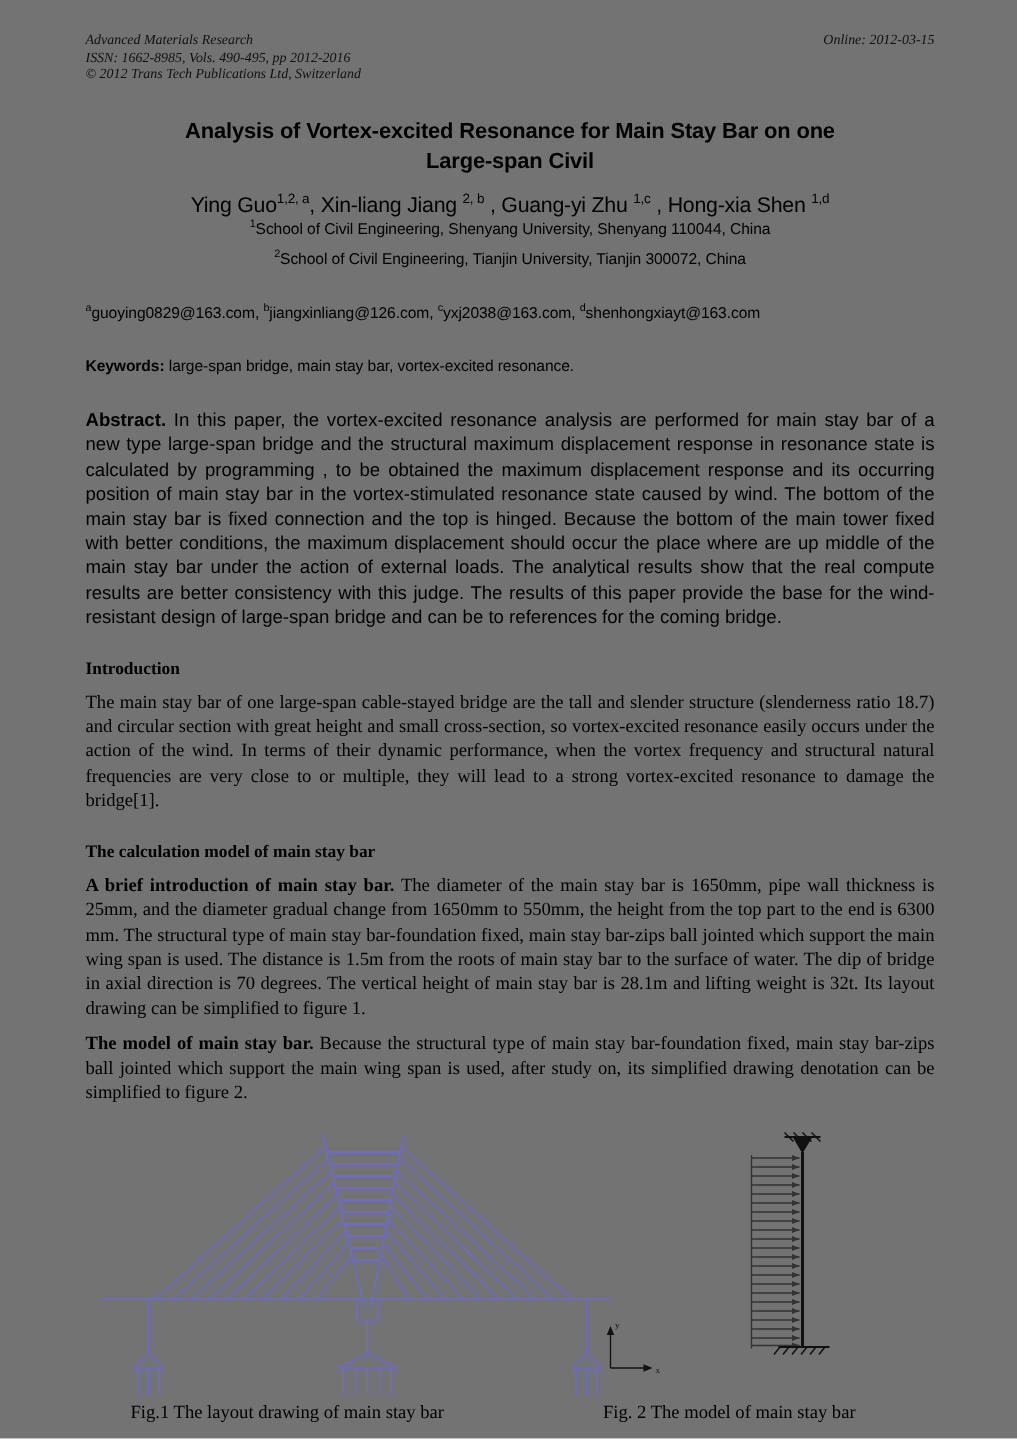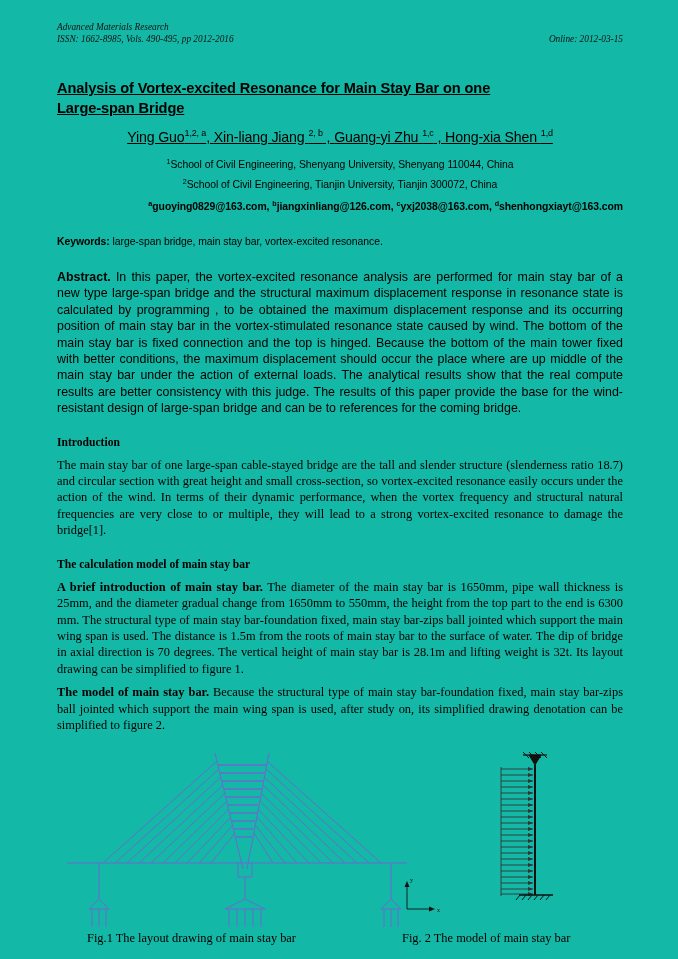--- a/index.html
+++ b/index.html
@@ -8,21 +8,21 @@
     background: #ffffff;
   }
   body {
     font-family: "Liberation Serif", serif;
     color: #000;
   }
   .page {
     position: relative;
     width: 678px;
     height: 959px;
-    background: #14b8a6;
+    background: #737373;
     overflow: hidden;
     box-sizing: border-box;
   }
   .content {
     position: absolute;
     left: 57px;
     top: 22px;
     width: 566px;
   }
 
@@ -33,76 +33,73 @@
     font-style: italic;
     font-size: 9.3px;
     line-height: 11.6px;
     color: #111;
     height: 50px;
   }
   .jheader .left { width: 430px; }
   .jheader .online {
     position: absolute;
     right: 0;
-    top: 12px;
+    top: 0;
     font-style: italic;
     font-size: 9.3px;
     white-space: nowrap;
   }
 
   
   .title {
     font-family: "Liberation Sans", sans-serif;
     font-weight: bold;
     font-size: 14.6px;
     line-height: 20px;
+    text-align: center;
     margin-top: 6px;
     letter-spacing: -0.1px;
-    text-decoration: underline;
   }
 
   
   .authors {
     font-family: "Liberation Sans", sans-serif;
     font-size: 14.2px;
     line-height: 19px;
     text-align: center;
     margin-top: 10px;
     letter-spacing: -0.15px;
-    text-decoration: underline;
   }
   .authors sup {
     font-size: 9px;
     vertical-align: super;
     line-height: 0;
   }
 
   .affil {
     font-family: "Liberation Sans", sans-serif;
     font-size: 10.4px;
     line-height: 13px;
     text-align: center;
-    margin-top: 11px;
     letter-spacing: -0.05px;
   }
   .affil.second { margin-top: 7px; }
   .affil sup {
     font-size: 7.2px;
     vertical-align: super;
     line-height: 0;
   }
 
   .emails {
     font-family: "Liberation Sans", sans-serif;
     font-size: 10.4px;
     line-height: 13px;
-    text-align: right;
-    margin-top: 9px;
+    text-align: left;
+    margin-top: 23px;
     letter-spacing: -0.05px;
-    font-weight: bold;
   }
   .emails sup {
     font-size: 7.2px;
     vertical-align: super;
     line-height: 0;
   }
 
   .keywords {
     font-family: "Liberation Sans", sans-serif;
     font-size: 10.4px;
@@ -161,27 +158,28 @@
 </head>
 <body>
 
 <div class="page">
   <div class="content">
 
     <div class="jheader">
       <div class="left">
         <div>Advanced Materials Research</div>
         <div>ISSN: 1662-8985, Vols. 490-495, pp 2012-2016</div>
+        <div>© 2012 Trans Tech Publications Ltd, Switzerland</div>
       </div>
       <div class="online">Online: 2012-03-15</div>
     </div>
 
     <div class="title">
       <div>Analysis of Vortex-excited Resonance for Main Stay Bar on one</div>
-      <div>Large-span Bridge</div>
+      <div>Large-span Civil</div>
     </div>
 
     <div class="authors"><span>Ying Guo</span><sup>1,2, a</sup><span>, </span><span>Xin-liang Jiang </span><sup>2, b</sup><span> , </span><span>Guang-yi Zhu </span><sup>1,c</sup><span> , </span><span>Hong-xia Shen </span><sup>1,d</sup></div>
 
     <div class="affil"><sup>1</sup><span>School of Civil Engineering, Shenyang University, Shenyang 110044, China</span></div>
     <div class="affil second"><sup>2</sup><span>School of Civil Engineering, Tianjin University, Tianjin 300072, China</span></div>
 
     <div class="emails"><sup>a</sup><span>guoying0829@163.com, </span><sup>b</sup><span>jiangxinliang@126.com, </span><sup>c</sup><span>yxj2038@163.com, </span><sup>d</sup><span>shenhongxiayt@163.com</span></div>
 
     <div class="keywords"><b>Keywords:</b><span> large-span  bridge,    main stay bar,    vortex-excited resonance.</span></div>

